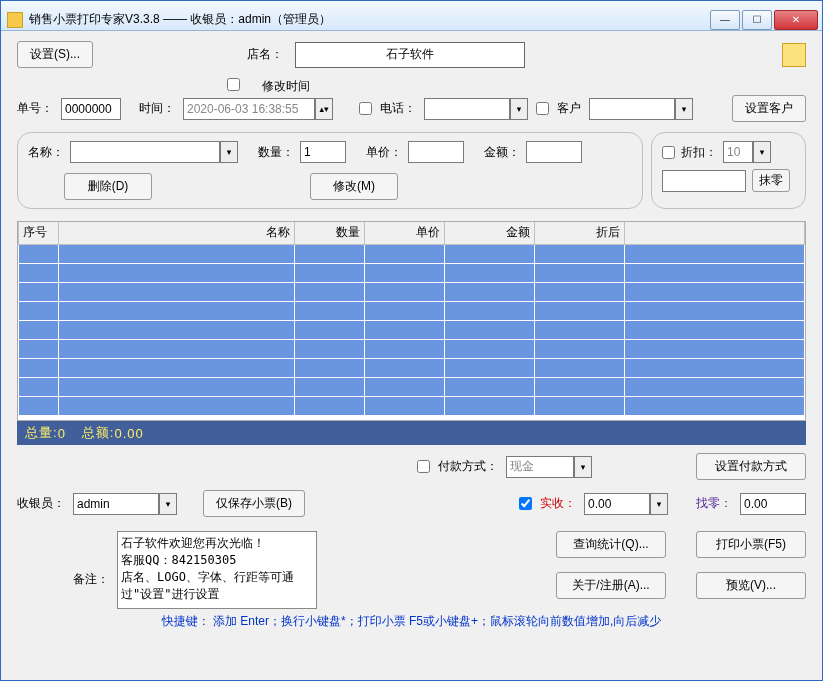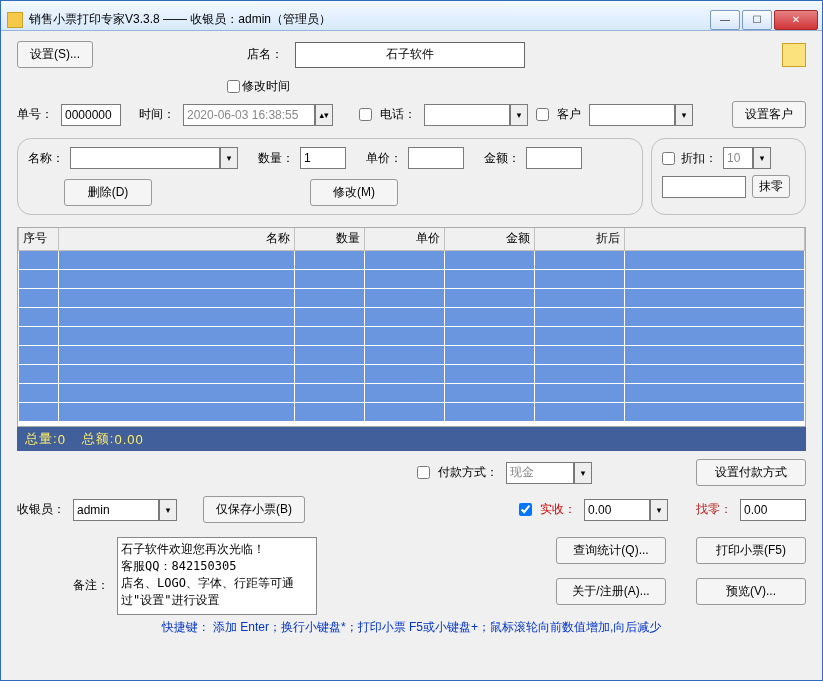--- a/index.html
+++ b/index.html
@@ -84,21 +84,21 @@
   background: #fff;
   display: flex; align-items: center; justify-content: center;
 }
 .notes-icon {
   width: 24px; height: 24px;
   background: #fbe27c;
   border: 1px solid #c9a227;
   margin-left: auto;
 }
 
-.line2 { margin-bottom: 6px; display:flex; align-items:center; gap:2px; padding-left: 210px;}
+.line2 { display:flex; align-items:flex-start; gap:22px; padding-left: 210px;}
 .line3 { display:flex; align-items:center; gap:8px; margin-bottom: 10px;}
 
 input[type="text"].fld, select.fld {
   height: 22px;
   border: 1px solid #7a7a7a;
   padding: 1px 3px;
   font-size: 12px;
   background: #fff;
 }
 input[type="checkbox"] { width: 13px; height: 13px; }
@@ -143,21 +143,21 @@
   padding: 0 8px;
   font-size: 13px;
   letter-spacing: 1px;
   margin-bottom: 8px;
 }
 .pay-row, .cash-row, .bottom-row {
   display: flex; align-items: center; gap: 8px; margin-bottom: 10px;
 }
 .spacer { flex: 1; }
 .actual-label { color: #c00; }
-.change-label { color: #b91c1c; }
+.change-label { color: #4c1d95; }
 .notes-area {
   display: flex; align-items: flex-start; gap: 8px;
   margin-top: 4px;
 }
 textarea.memo {
   width: 200px; height: 78px;
   font-size: 12px;
   border: 1px solid #888;
   resize: none;
   padding: 3px;

